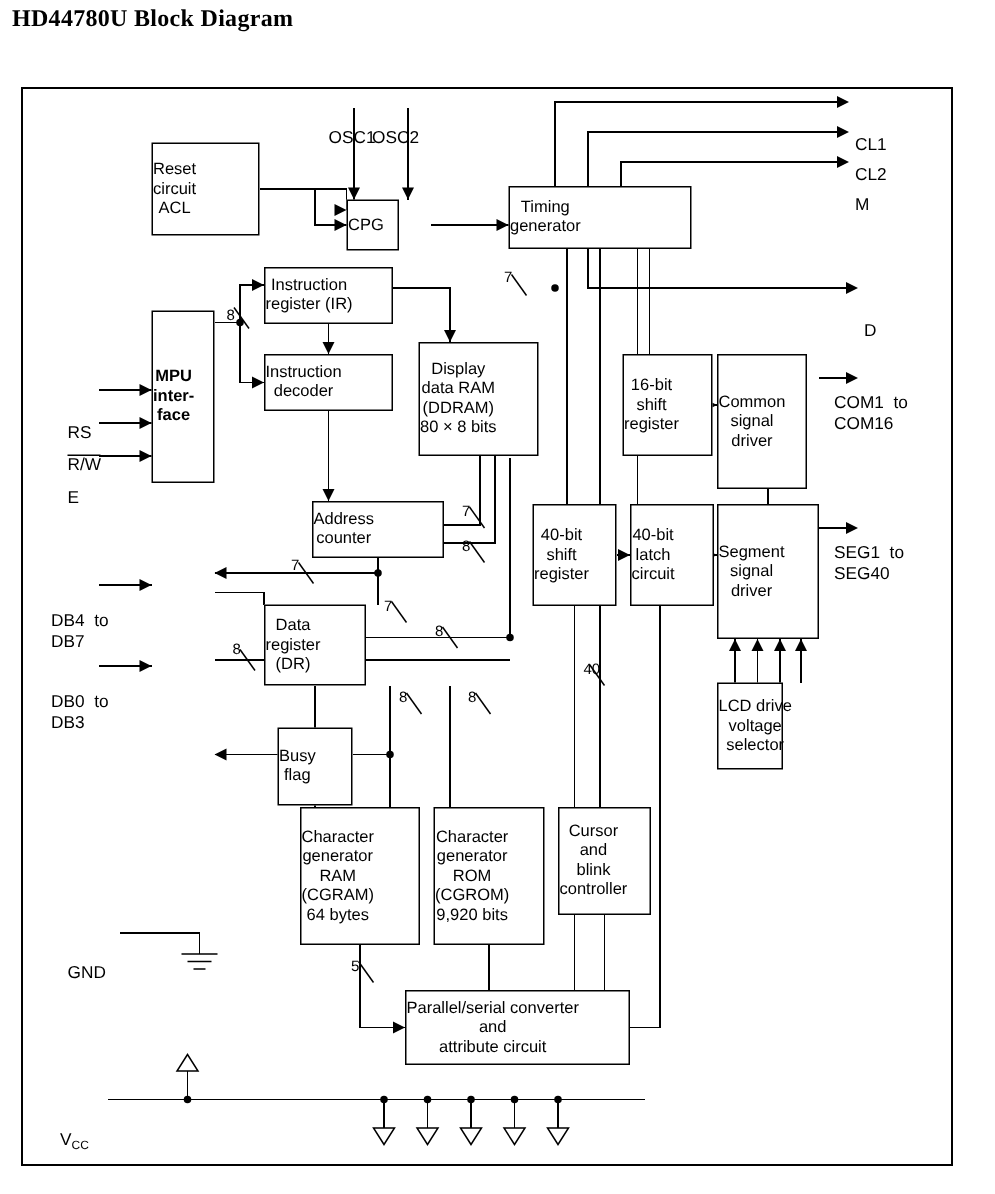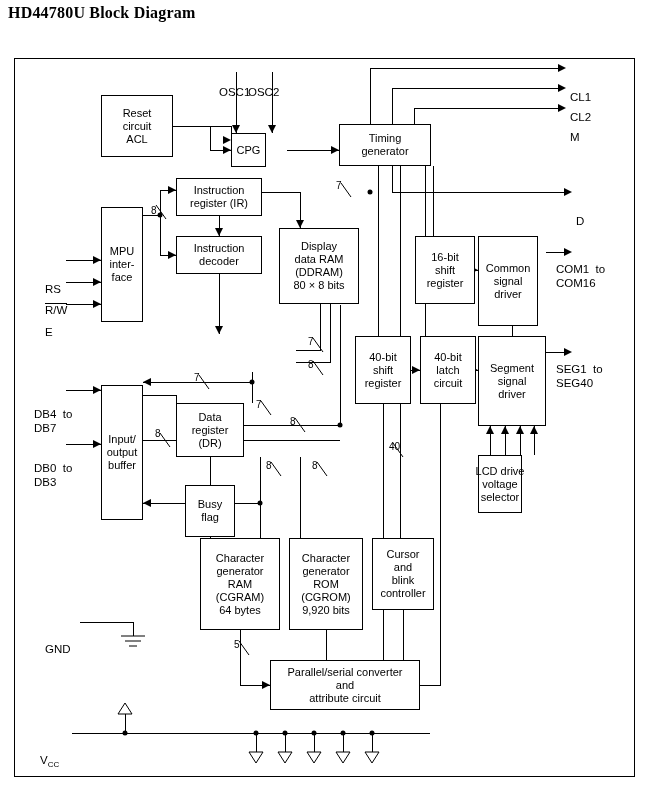--- a/index.html
+++ b/index.html
@@ -31,21 +31,20 @@
     width: 663px;
     height: 796px;
   }
   .box {
     position: absolute;
     border: 1px solid #000;
     box-sizing: border-box;
     background: #fff;
     display: flex;
     align-items: center;
-    justify-content: center;
     text-align: center;
     font-size: 11px;
     line-height: 13px;
     white-space: pre;
   }
   .pin {
     position: absolute;
     font-size: 11.5px;
     white-space: pre;
     margin-top: 30px;
@@ -240,36 +239,35 @@
       <circle cx="343" cy="733" r="2.5"></circle>
       <circle cx="372" cy="733" r="2.5"></circle>
       <circle cx="160" cy="215" r="2.5"></circle>
     </g>
   </svg>
 
   <div class="box" style="left:101px;top:95px;width:72px;height:62px;"><span>Reset
 circuit
 ACL</span></div>
   <div class="box" style="left:231px;top:133px;width:35px;height:34px;"><span>CPG</span></div>
-  <div class="box" style="left:339px;top:124px;width:92px;height:42px;"><span>Timing
+  <div class="box" style="left:339px;top:124px;width:122px;height:42px;"><span>Timing
 generator</span></div>
   <div class="box" style="left:176px;top:178px;width:86px;height:38px;"><span>Instruction
 register (IR)</span></div>
   <div class="box" style="left:176px;top:236px;width:86px;height:38px;"><span>Instruction
 decoder</span></div>
   <div class="box" style="left:279px;top:228px;width:80px;height:76px;"><span>Display
 data RAM
 (DDRAM)
 80 × 8 bits</span></div>
-  <div class="box" style="left:101px;top:207px;width:42px;height:115px;"><span>MPU
+  <div class="box" style="left:101px;top:207px;width:42px;height:115px;font-weight:bold;"><span>MPU
 inter-
 face</span></div>
-  <div class="box" style="left:101px;top:385px;width:42px;height:135px;"><span>Input/
-output
-buffer</span></div>
+  <div class="box" style="left:208px;top:334px;width:88px;height:38px;"><span>Address
+counter</span></div>
   <div class="box" style="left:176px;top:403px;width:68px;height:54px;"><span>Data
 register
 (DR)</span></div>
   <div class="box" style="left:185px;top:485px;width:50px;height:52px;"><span>Busy
 flag</span></div>
   <div class="box" style="left:415px;top:236px;width:60px;height:68px;"><span>16-bit
 shift
 register</span></div>
   <div class="box" style="left:478px;top:236px;width:60px;height:90px;"><span>Common
 signal

